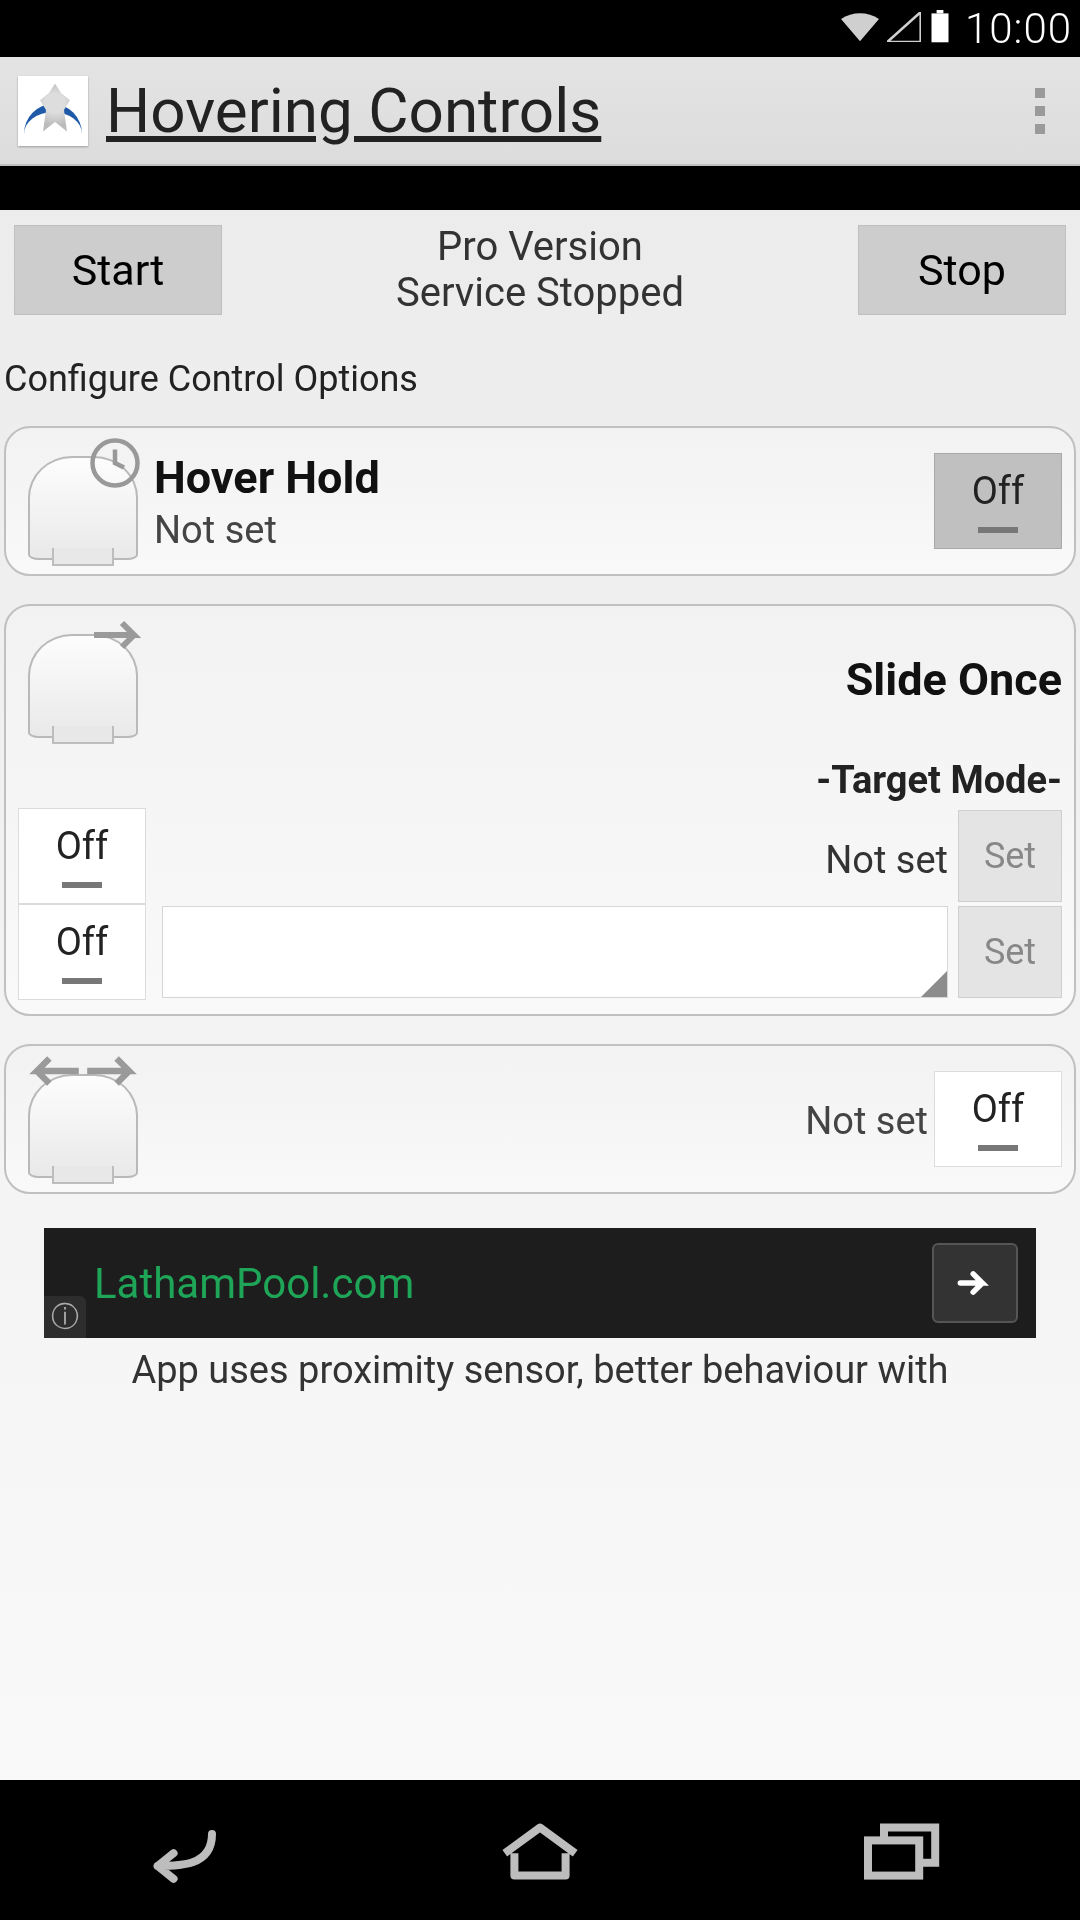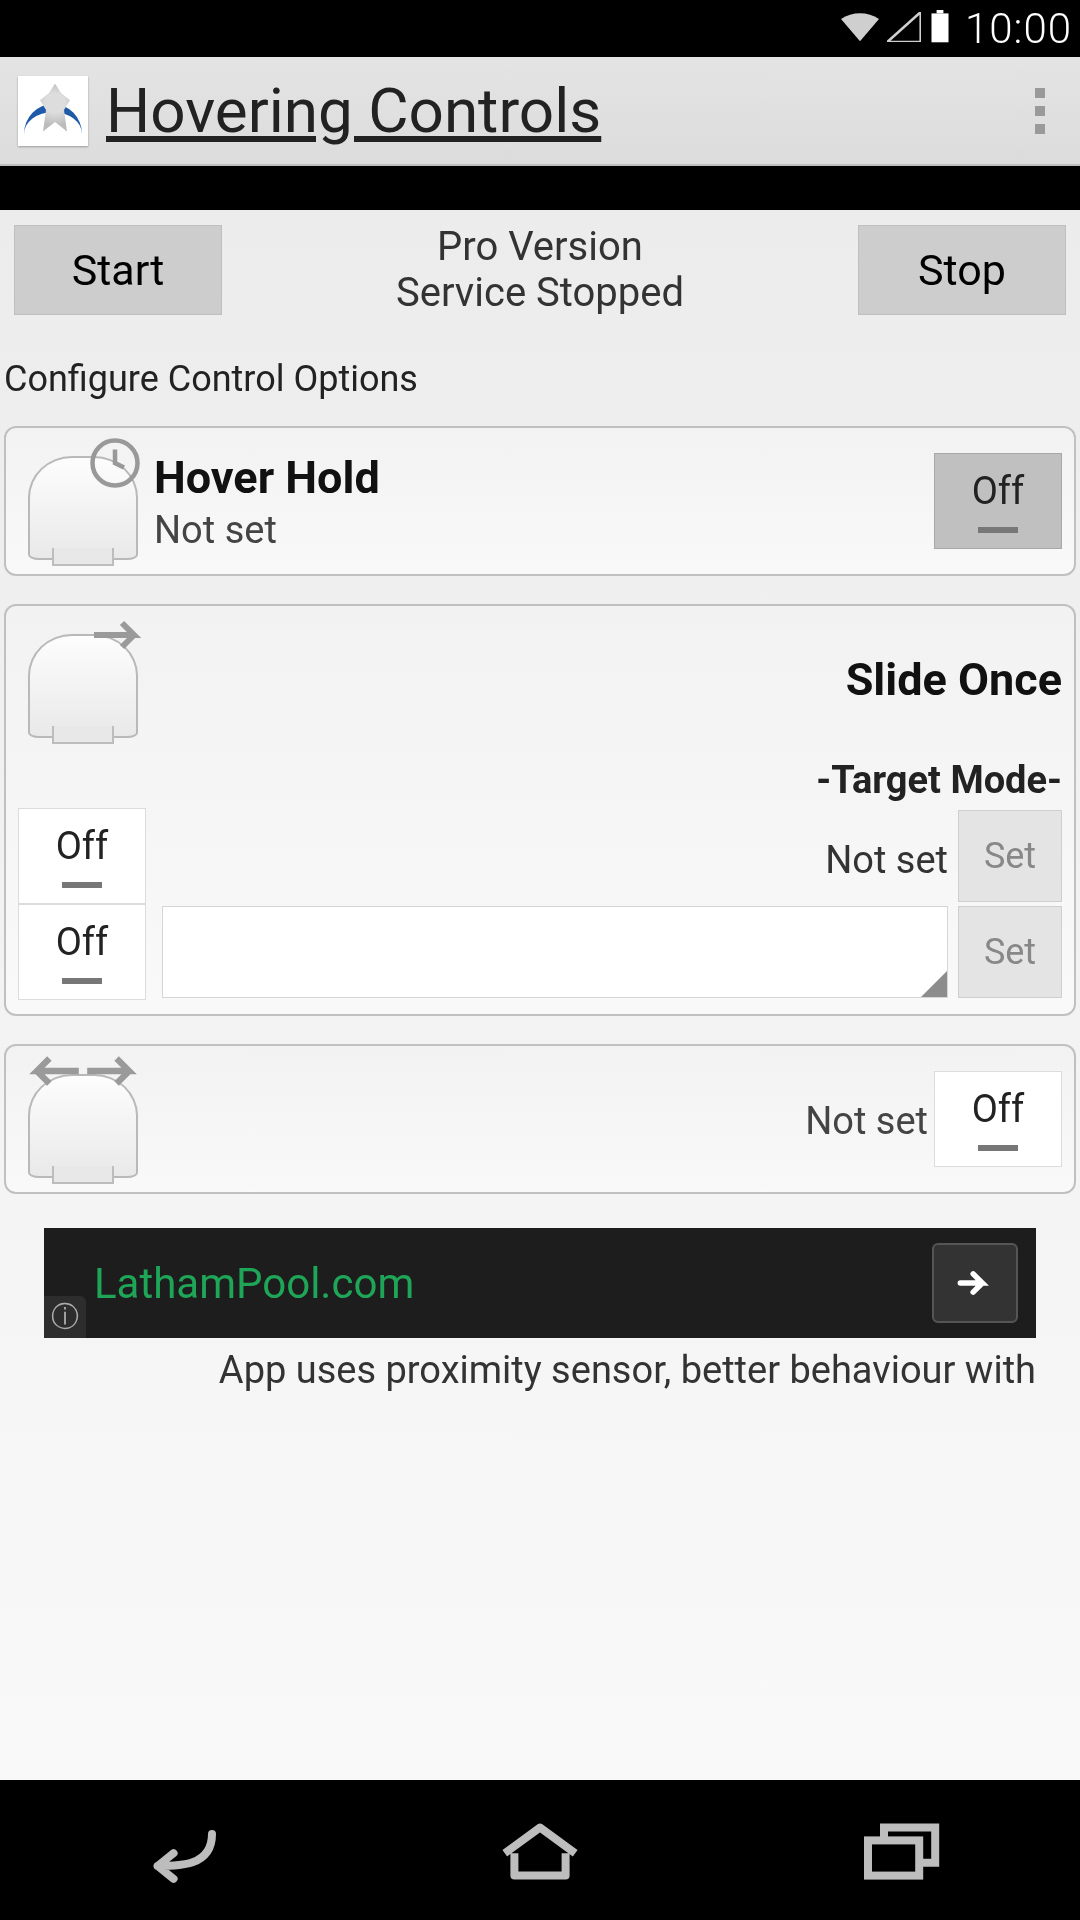--- a/index.html
+++ b/index.html
@@ -87,21 +87,21 @@
   line-height:1.15;
 }
 .section-heading{
   font-size:36px;
   color:#222;
   padding: 42px 4px 12px 4px;
 }
 .card{
   margin: 14px 4px 0 4px;
   border:2px solid #c0c0c0;
-  border-radius:12px;
+  border-radius:26px;
   padding: 8px 12px 8px 12px;
   background: linear-gradient(#f2f2f2,#f9f9f9);
 }
 .gesture-row{
   display:flex;
   align-items:center;
   gap:6px;
 }
 .gesture-icon{
   width:130px;height:130px;
@@ -166,21 +166,21 @@
 }
 .ad-info{
   position:absolute;left:0;bottom:0;width:42px;height:42px;background:#2d2d2d;color:#aaa;font-size:28px;display:flex;align-items:center;justify-content:center;border-top-right-radius:6px;
 }
 .ad-text{ color:#1fa557; font-size:42px;}
 .ad-arrow{
   width:86px;height:80px;background:#333;border:2px solid #555;border-radius:6px;display:flex;align-items:center;justify-content:center;
 }
 .ad-arrow svg{width:44px;height:44px;}
 .footer-note{
-  font-size:38px;color:#333;text-align:right;padding:10px 44px 0 44px;
+  font-size:38px;color:#333;text-align:center;padding:10px 44px 0 44px;
 }
 .nav-bar{
   position:absolute;left:0;right:0;bottom:0;height:140px;background:#000;
   display:flex;align-items:center;justify-content:space-around;
 }
 .nav-btn svg{width:96px;height:72px;display:block;}
 .card + .card { margin-top: 28px; text-align: right; }
 </style>
 </head>
 <body>

